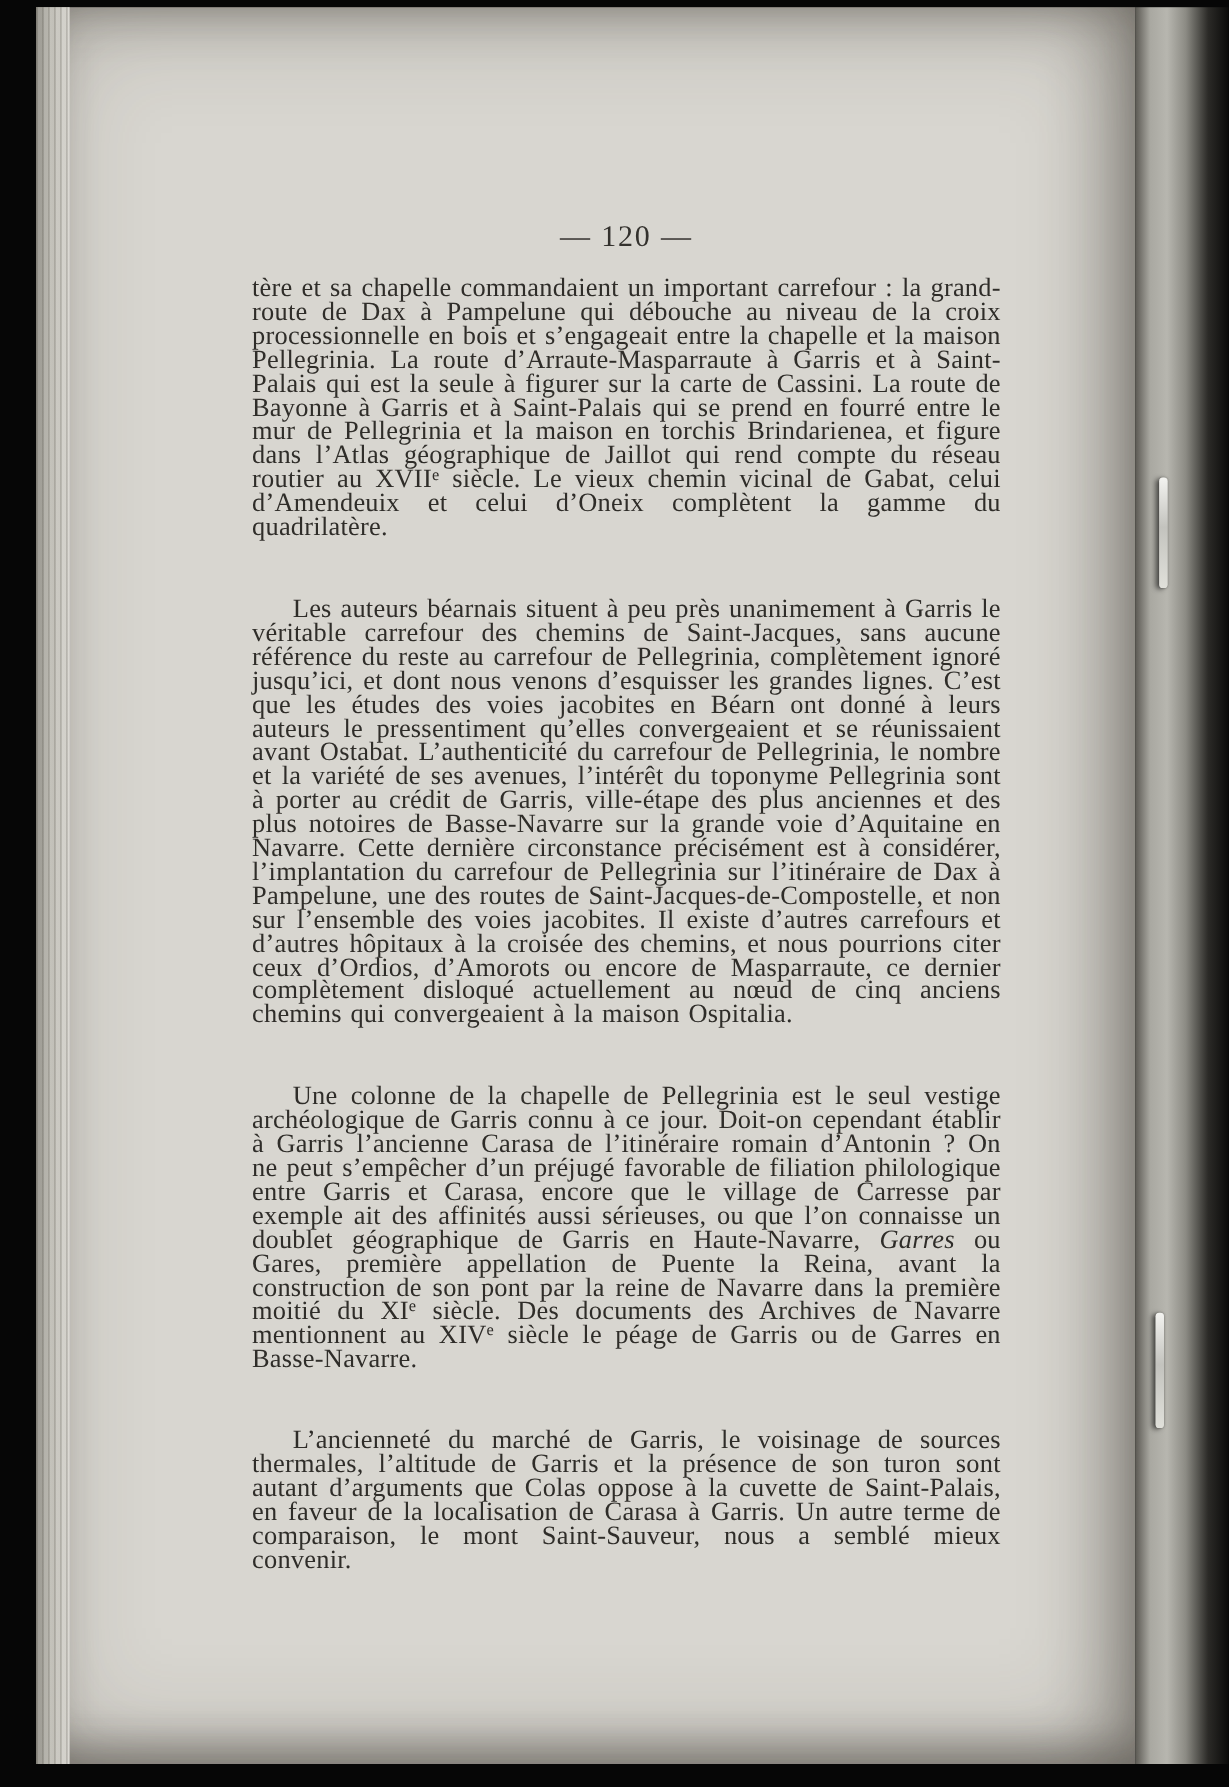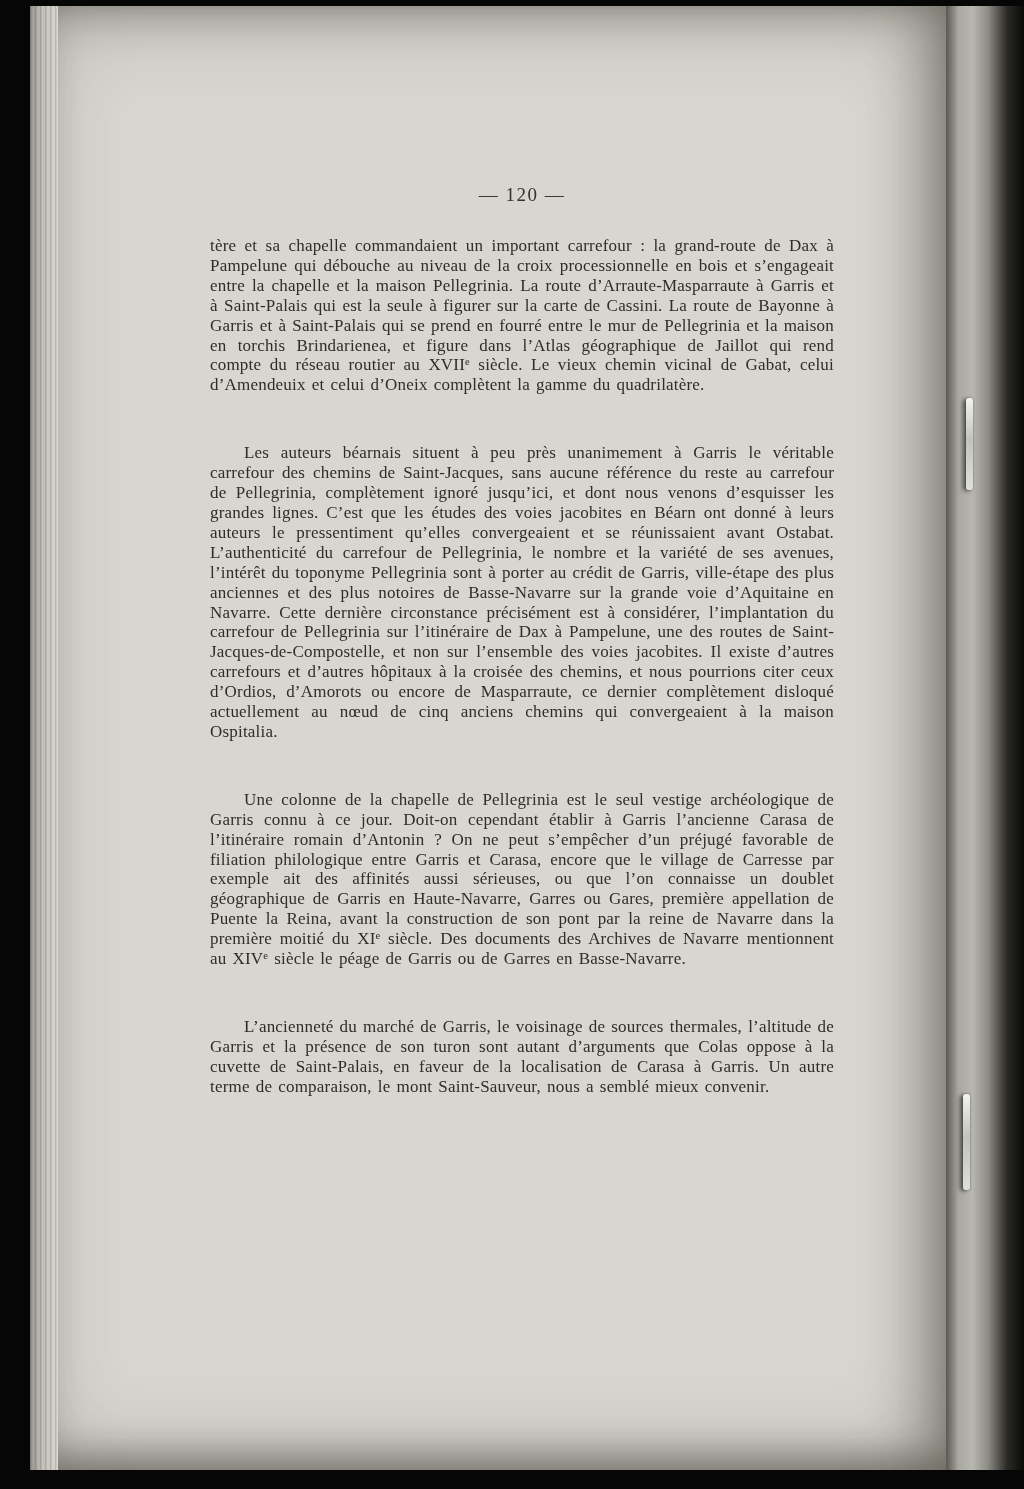--- a/index.html
+++ b/index.html
@@ -62,40 +62,40 @@
 
   .content {
     position: absolute;
     left: 180px;
     top: 178px;
     width: 624px;
     color: #2f2d29;
   }
   .page-number {
     text-align: center;
-    font-size: 19px;
+    font-size: 25px;
     letter-spacing: 1.5px;
-    margin: 0 0 30px 0;
+    margin: 0 0 18px 0;
     color: #33312d;
   }
   .para {
     margin: 0 0 13px 0;
-    font-size: 17px;
+    font-size: 22px;
     line-height: 19.9px;
     text-align: justify;
     letter-spacing: 0.2px;
     word-spacing: 1.6px;
   }
   .para.indent { text-indent: 34px; margin-top: 48px; }
   .para sup {
     font-size: 0.62em;
     line-height: 0;
     vertical-align: 0.45em;
   }
-  .para .italic { }
+  .para .italic { font-style: italic; }
 </style>
 </head>
 <body>
 
 <div class="scan">
   <div class="page">
     <div class="fore-edge"></div>
     <div class="content">
       <div class="page-number">— 120 —</div>
       <div id="text-block">

